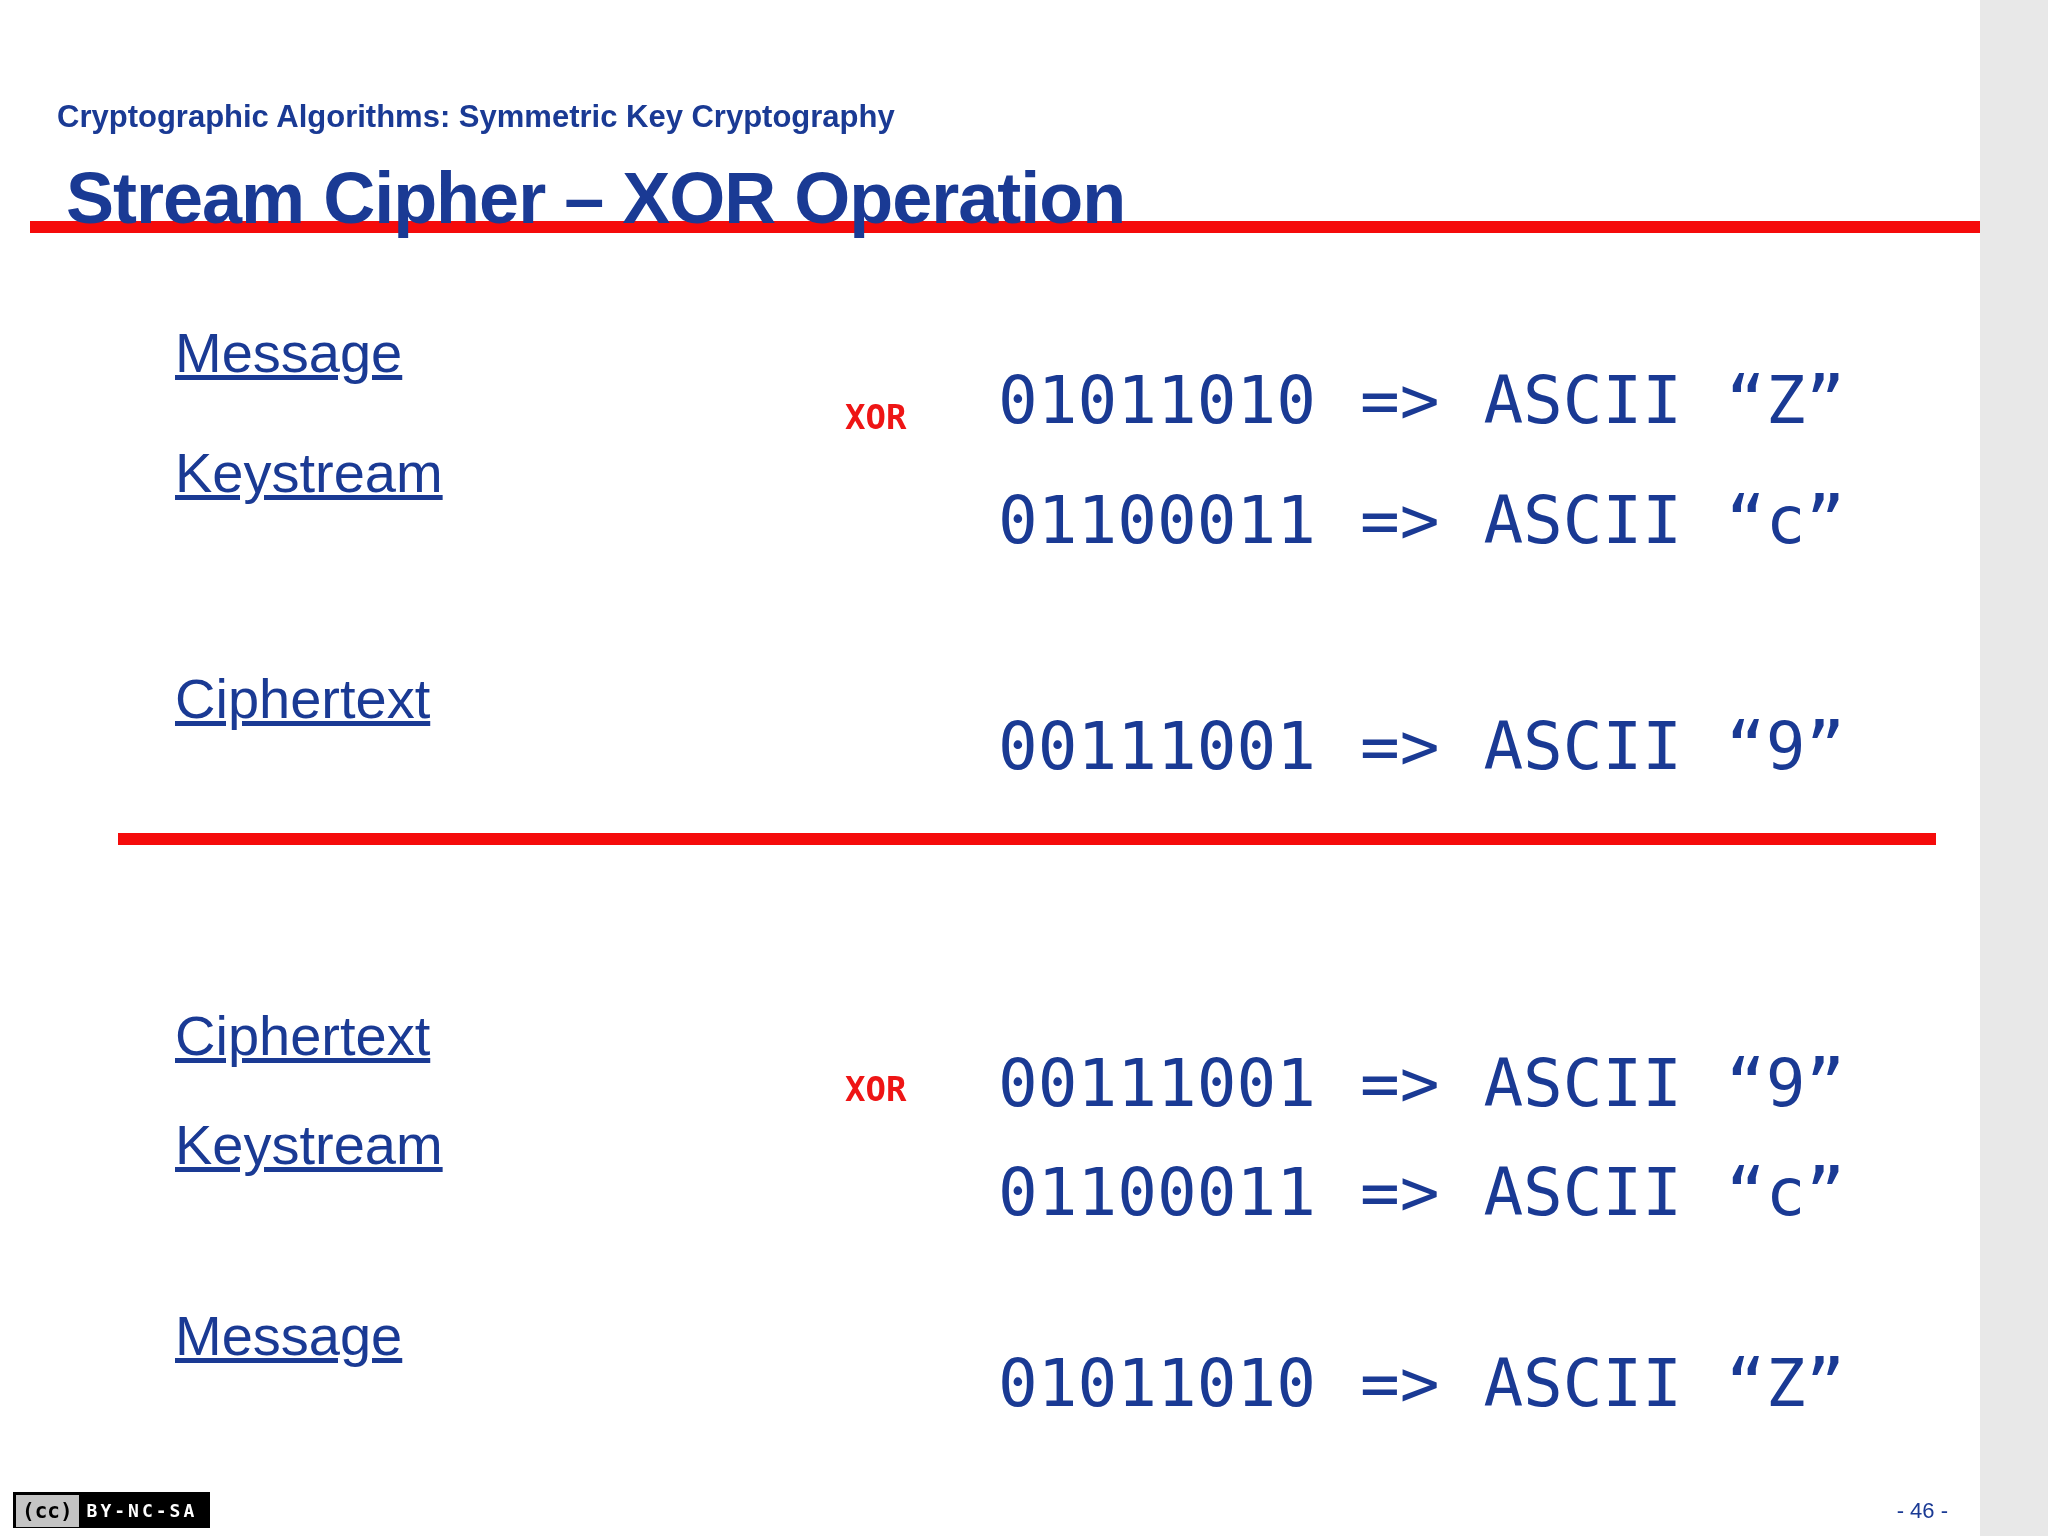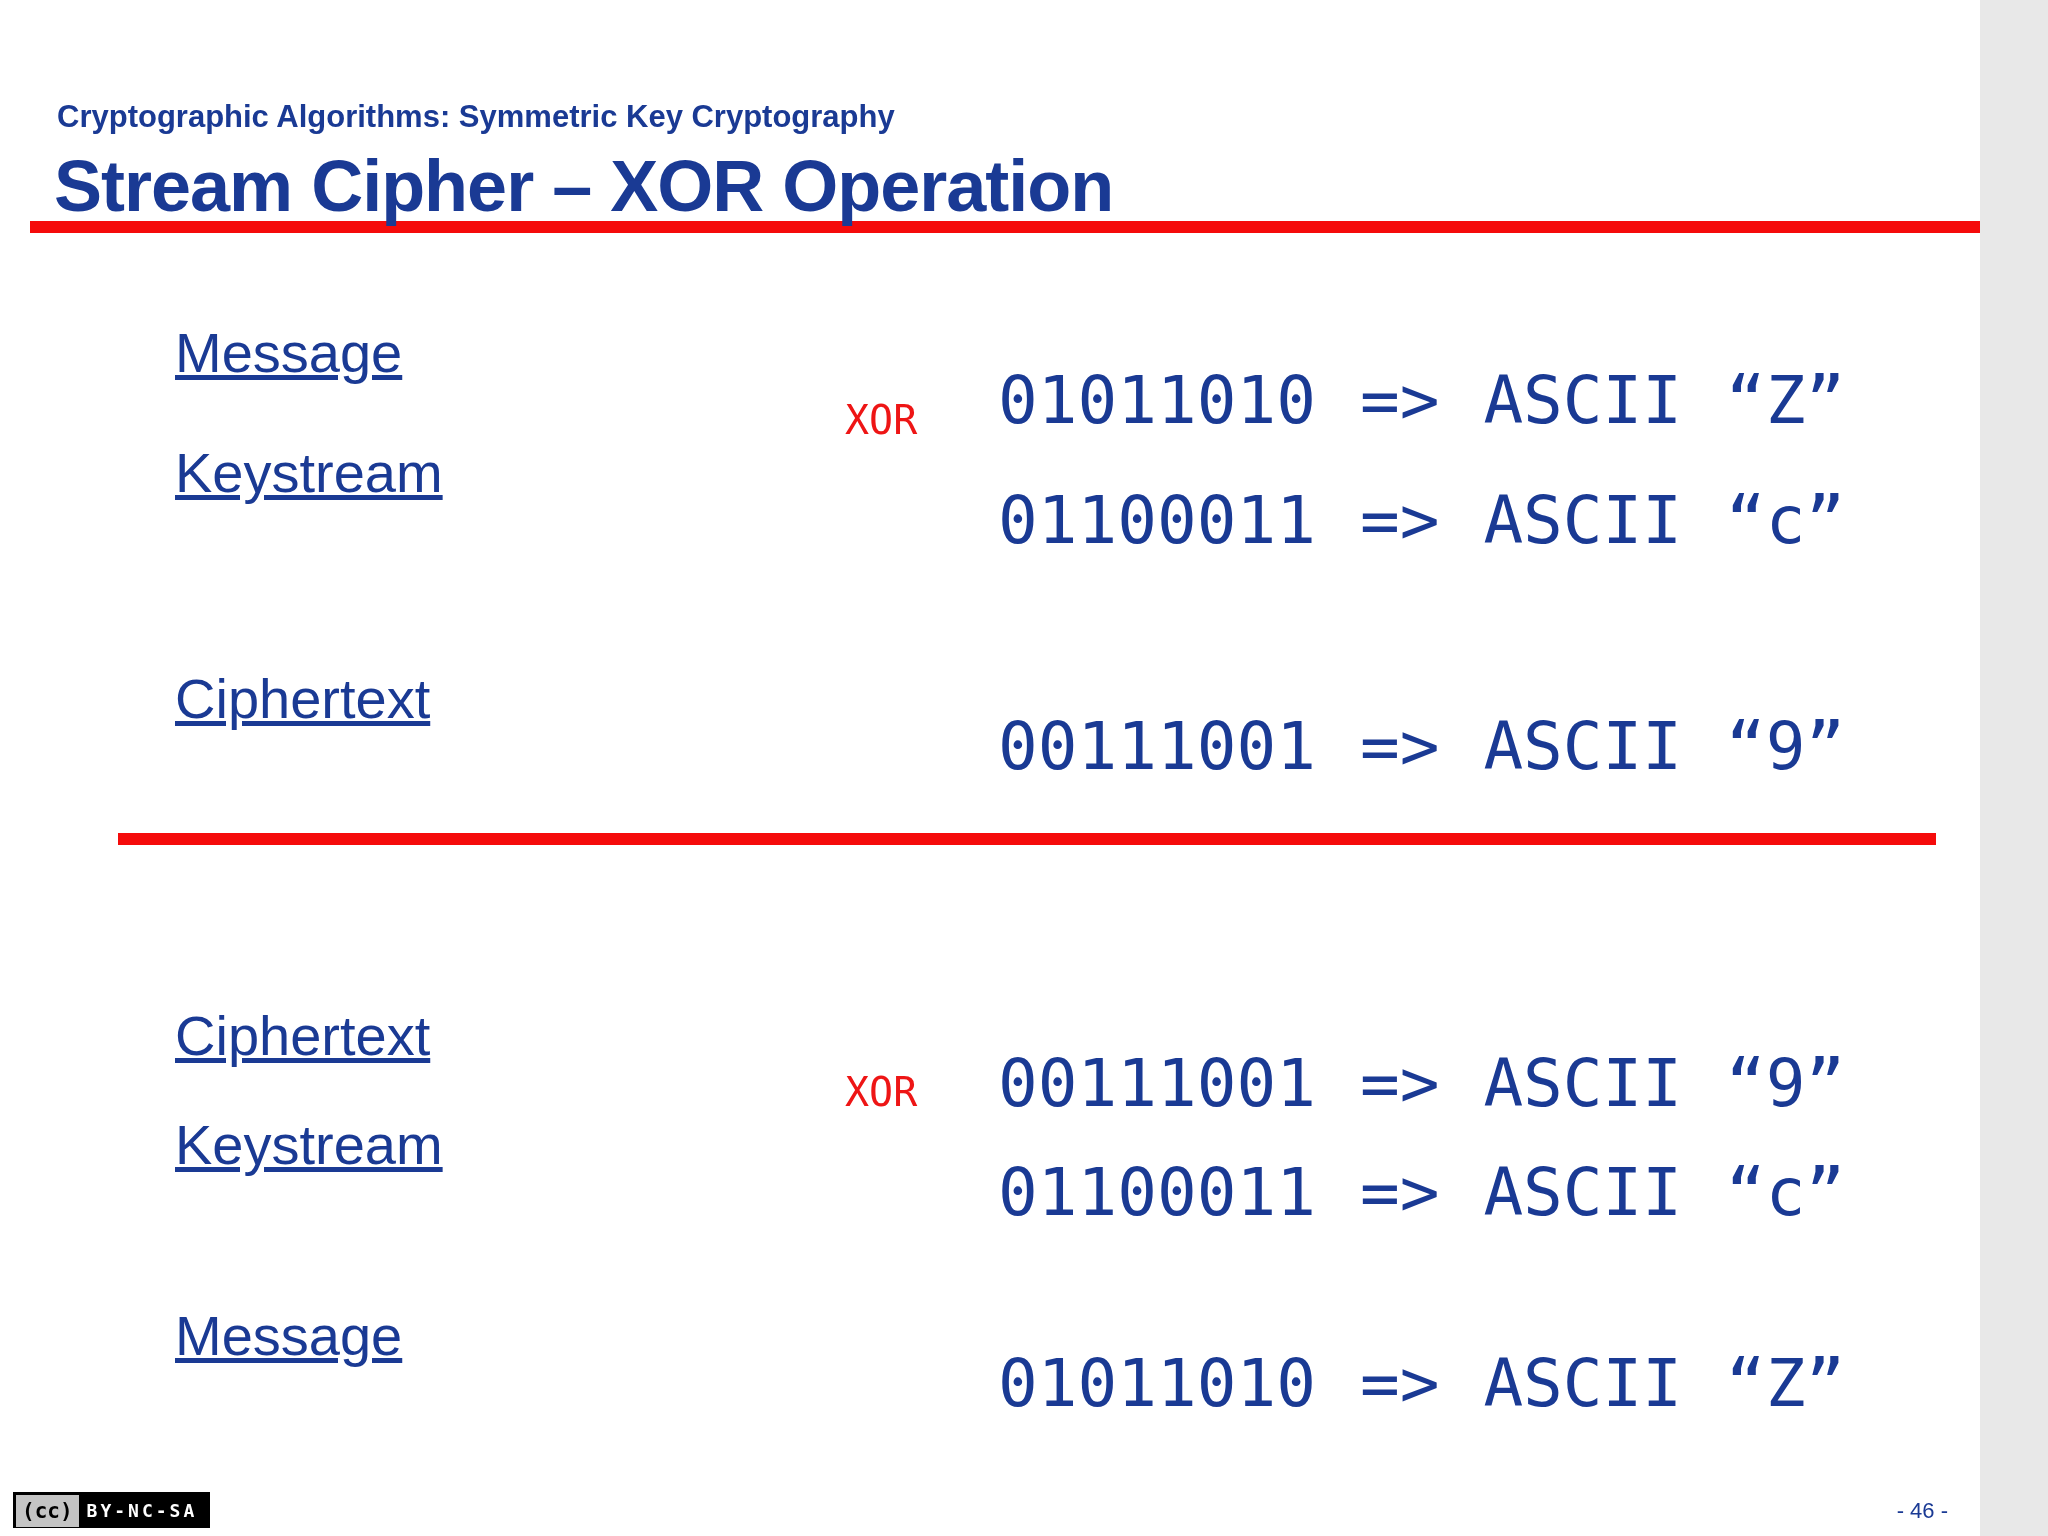--- a/index.html
+++ b/index.html
@@ -7,21 +7,21 @@
     position:relative; width:1980px; height:1536px;
     background:#ffffff; overflow:hidden;
     font-family:"Liberation Sans", sans-serif;
   }
   .kicker {
     position:absolute; left:57px; top:100px;
     font-size:31px; font-weight:bold; line-height:1.1;
     color:var(--text-blue);
   }
   .title {
-    position:absolute; left:54px; top:150px; margin:0; z-index:2;
+    position:absolute; left:54px; top:150px; margin:12px; z-index:2;
     font-size:72px; font-weight:bold; line-height:1;
     color:var(--text-blue); letter-spacing:-1px; white-space:nowrap;
   }
   .rule { position:absolute; background:var(--accent-red); z-index:1; }
   .title-rule { left:30px;  top:221px; width:1992px; height:12px; }
   .mid-rule   { left:118px; top:833px; width:1818px; height:12px; }
 
   .row { position:absolute; left:175px; height:86px; white-space:nowrap; }
   .lbl {
     font-size:56px; line-height:1; color:var(--text-blue);text-decoration:underline;
@@ -29,21 +29,21 @@
   .val {
     position:absolute; left:823px; top:3px;
     font-family:"DejaVu Sans Mono", monospace;
     font-size:66px; line-height:1; color:var(--text-blue);margin-top:40px;
   }
   .arr, .asc, .chr { margin-left:44px; }
 
   .xor {
     position:absolute; left:845px; z-index:2;
     font-family:"DejaVu Sans Mono", monospace;
-    font-size:40px; line-height:1; color:var(--xor-red);
+    font-size:34px; line-height:1; color:var(--xor-red);font-weight:bold;
   }
   .xor-encrypt { top:400px; }
   .xor-decrypt { top:1072px; }
 
   .page-number {
     position:absolute; right:32px; top:1498px;
     font-size:22px; color:var(--text-blue);
   }
   .cc-badge {
     position:absolute; left:13px; top:1492px; height:36px;

